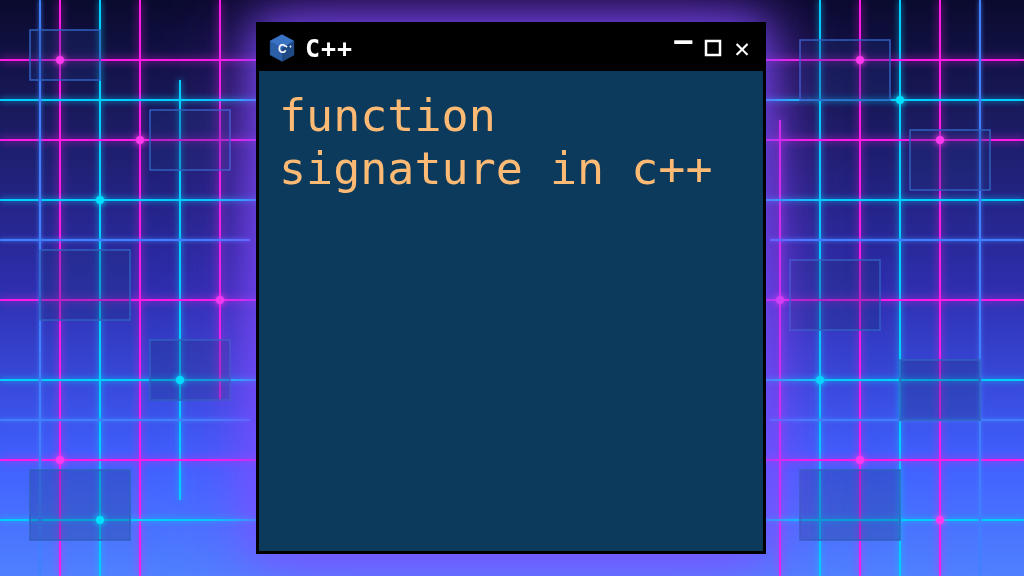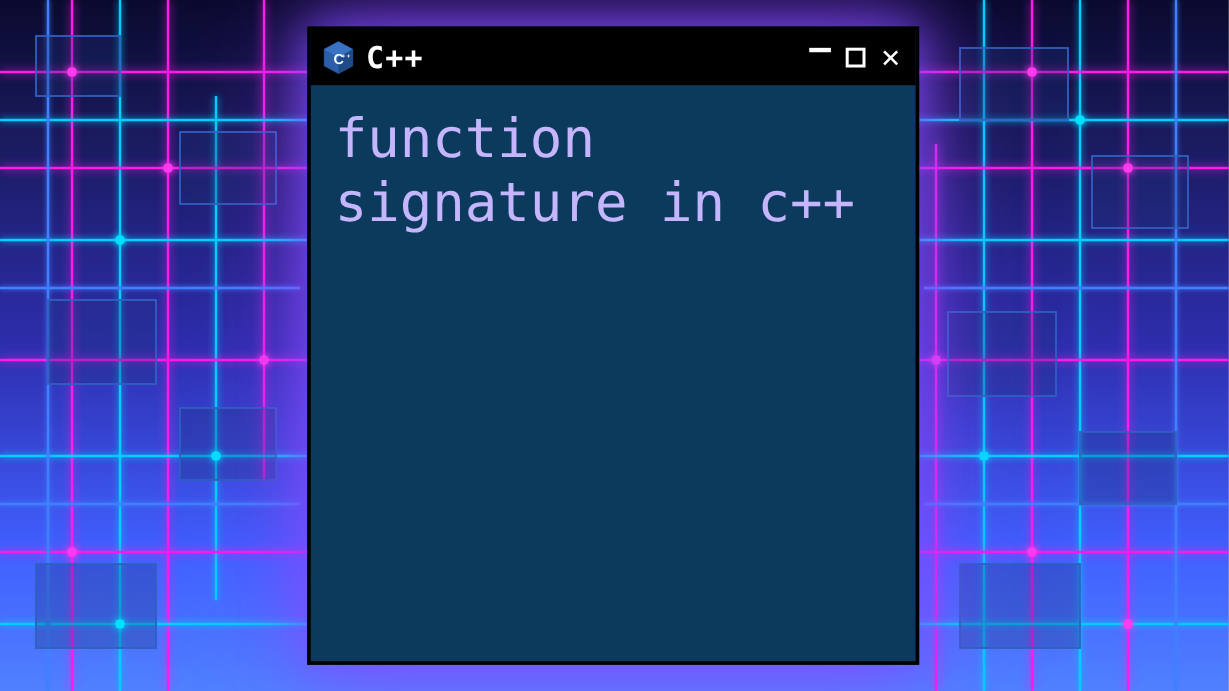--- a/index.html
+++ b/index.html
@@ -76,21 +76,21 @@
       line-height: 1;
       padding: 2px 3px;
       font-family: 'Consolas', monospace;
     }
     .ctrl-min { font-size: 30px; position: relative; top: -7px; }
     .ctrl-max svg { display: block; }
     .ctrl-close { font-size: 26px; }
     .content {
       flex: 1;
       padding: 18px 20px;
-      color: #c4b5fd;
+      color: #fdba74;
       font-size: 45px;
       line-height: 1.18;
       font-family: 'DejaVu Sans Mono','Consolas','Courier New',monospace;
       white-space: pre-wrap;
       word-break: break-word;
       letter-spacing: 0px;
     }
   </style>
 </head>
 <body>

